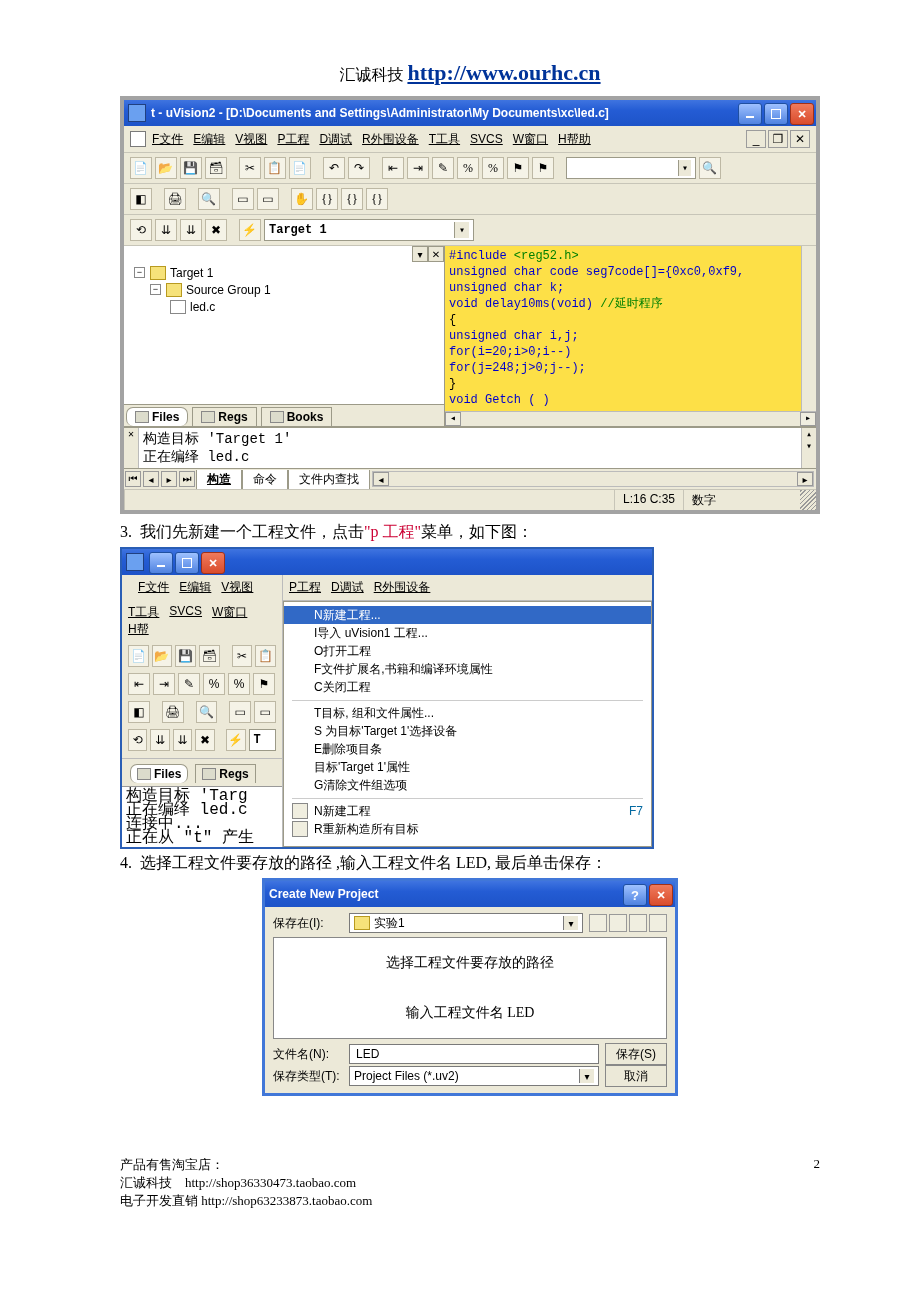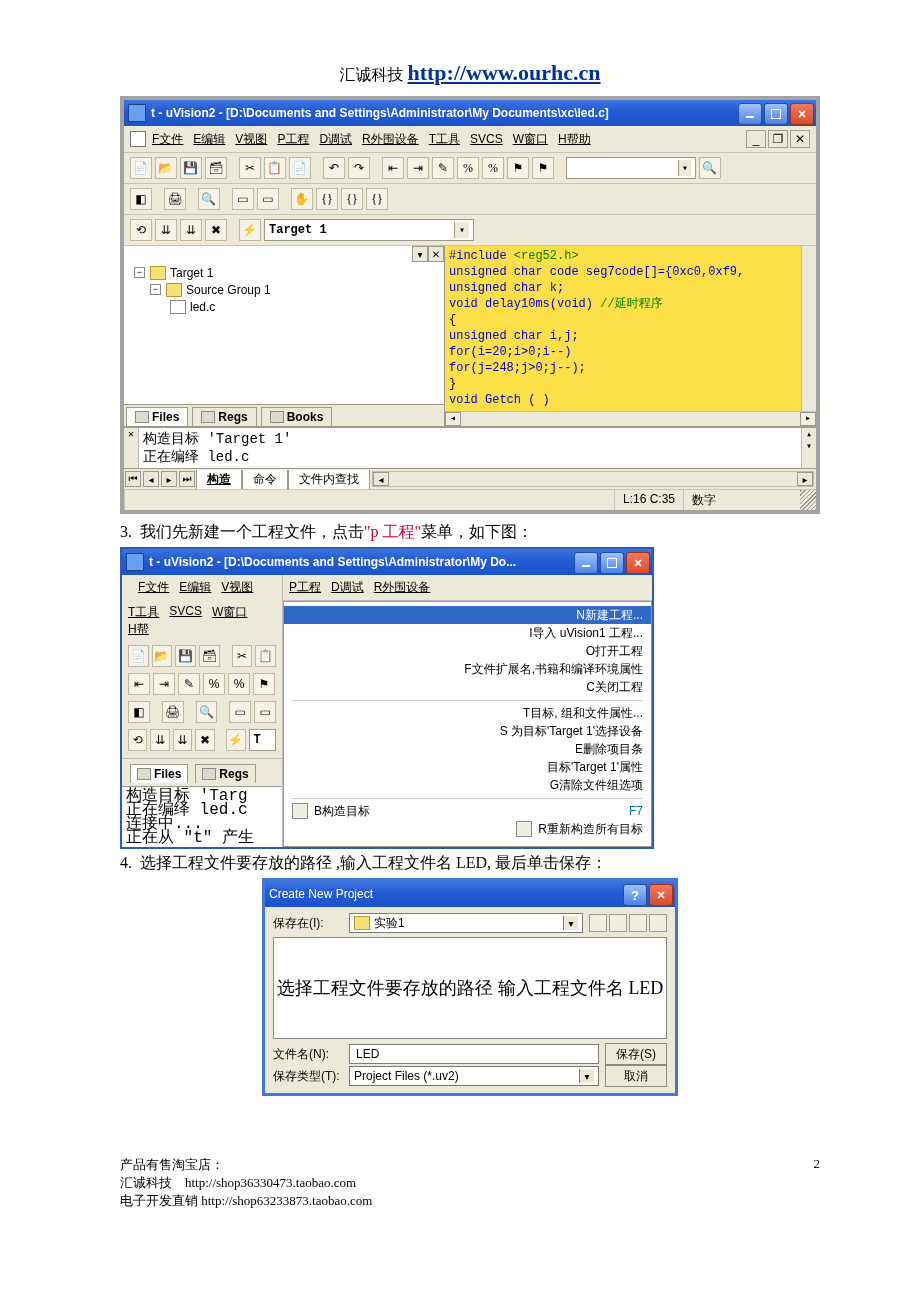--- a/index.html
+++ b/index.html
@@ -61,21 +61,21 @@
     display:flex; align-items:center; justify-content:center; font-size:9px; line-height:9px;}
   .tree-icon { width:14px; height:12px; background:#f6e27a; border:1px solid #b89a20; margin-right:4px;}
   .tree-icon.file { background:#fff; border:1px solid #888;}
   .tree-row.indent1 { padding-left:16px; }
   .tree-row.indent2 { padding-left:36px; }
   .tree-tabs { position:absolute; bottom:0; left:0; right:0; display:flex; background:#ece9d8;
     border-top:1px solid #9c9a88; }
   .tree-tab { border:1px solid #9c9a88; border-bottom:none; background:#ece9d8;
     padding:2px 8px; margin:2px 2px 0 2px; font-weight:bold; display:flex; align-items:center; gap:3px;}
   .tree-tab .ti { width:12px; height:10px; background:#dcdccc; border:1px solid #888;}
-  .tree-tab.active { background:#fff; }
+  .tree-tab.active { background:#fff;border-radius:7px; }
 
   .code-pane { flex:1; background:#fde047; font-family:"Courier New",monospace; font-size:12px;
     color:#000; padding:2px 4px; position:relative; overflow:hidden; line-height:16px;}
   .code-pane .kw { color:#0000cc; }
   .code-pane .str { color:#008000; }
   .code-pane .com { color:#008000; }
   .code-pane .sb-v { position:absolute; right:0; top:0; bottom:14px; width:14px; background:#ece9d8; border-left:1px solid #bbb;}
   .code-pane .sb-h { position:absolute; left:0; right:0; bottom:0; height:14px; background:#ece9d8; border-top:1px solid #bbb;
     display:flex; align-items:center;}
   .code-pane .sb-h .ab { width:14px; height:12px; border:1px solid #999; background:#f0eee0;
@@ -105,21 +105,21 @@
   .statusbar .cell { border-left:1px solid #c7c5b8; padding:2px 8px; }
   .statusbar .grow { flex:1; }
   .statusbar .grip { width:16px; background:repeating-linear-gradient(-45deg,#999 0 1px,transparent 1px 3px);}
 
   
   .win2 { width:530px; border:2px solid #2a5eb5; background:#ece9d8; margin:2px 0 2px 0;}
   .win2 .workspace2 { display:flex; }
   .win2 .left2 { width:160px; background:#ece9d8; border-right:1px solid #bbb;}
   .win2 .menu-open { flex:1; background:#fff; border:1px solid #9c9a88;
     font-family:Tahoma,Arial,sans-serif; font-size:12px; padding:4px 0; }
-  .menu-row { display:flex; align-items:center; height:18px; padding:0 8px;justify-content:flex-end; }
+  .menu-row { display:flex; align-items:center; height:18px; padding:0 8px; }
   .menu-row.hl { background:#3169c6; color:#fff; }
   .menu-row.sep { height:8px; }
   .menu-row.sep::before { content:""; display:block; flex:1; border-top:1px solid #ccc; }
   .menu-row .mi-icon { width:14px; height:14px; border:1px solid #888; background:#f0eee0; margin-right:6px;}
   .menu-row .mi-blank { width:16px; margin-right:6px;}
   .menu-row .mi-shortcut { margin-left:auto; color:#0369a1;}
   .win2 .menubar2 { font-family:Tahoma,Arial,sans-serif; font-size:12px; padding:4px 6px;
     display:flex; flex-wrap:wrap; gap:0 10px;}
   .win2 .menubar2 .mitem { text-decoration:underline; cursor:default;}
   .win2 .toolbars2 { font-family:Arial; font-size:12px; }
@@ -138,22 +138,22 @@
   .dlg .row { display:flex; align-items:center; margin:0 0; gap:6px;}
   .dlg .label { width:70px; }
   .dlg .cb { flex:1; border:1px solid #7a7a7a; background:#fff; height:18px;
     display:flex; align-items:center; padding:0 4px;}
   .dlg .cb .fold { width:14px; height:12px; background:#f6e27a; border:1px solid #b89a20; margin-right:4px;}
   .dlg .cb .arrow { margin-left:auto; width:14px; height:14px; background:#ece9d8;
     border-left:1px solid #7a7a7a; display:flex;align-items:center;justify-content:center;font-size:10px;}
   .dlg .nav-icons { display:flex; gap:2px; }
   .dlg .nav-icons div{ width:16px; height:16px; border:1px solid #999; background:#f0eee0;}
   .dlg .filearea { height:100px; border:1px solid #888; background:#fff; margin:4px 0;
-    display:flex; flex-direction:row; align-items:center; justify-content:space-around;
-    font-family:"SimSun",serif; font-size:18px; }
+    display:flex; flex-direction:column; align-items:center; justify-content:space-around;
+    font-family:"SimSun",serif; font-size:14px; }
   .dlg .btn { width:60px; height:20px; border:1px solid #888; background:#ece9d8;
     display:flex; align-items:center; justify-content:center;}
   .dlg input[type=text]{border:none;outline:none;width:100%;background:transparent;font:inherit;}
 
   .footer { margin-top:60px; font-size:13px; display:flex; justify-content:space-between;}
   .footer .bl div { line-height:18px; }
 </style>
 </head>
 <body>
 
@@ -344,21 +344,20 @@
   </div>
 
   <div class="step">
     <span>3.</span>
     &nbsp;<span>我们先新建一个工程文件，点击</span><span class="hl">"p 工程"</span><span>菜单，如下图：</span>
   </div>
 
   <div class="win2">
     <div class="titlebar">
       <div class="appicon"></div>
-      <span class="title">t  - uVision2 - [D:\Documents and Settings\Administrator\My Do...</span>
       <div class="tb-btns">
         <div class="tb-btn min"></div>
         <div class="tb-btn max"></div>
         <div class="tb-btn close"></div>
       </div>
     </div>
 
     <div class="workspace2">
       <div class="left2">
         <div class="menubar2">
@@ -473,40 +472,40 @@
             <span class="mi-blank"></span>
               <span>目标'Target 1'属性</span>
           </div>
           <div class="menu-row">
             <span class="mi-blank"></span>
               <span>G清除文件组选项</span>
           </div>
           <div class="menu-row sep"></div>
           <div class="menu-row">
             <span class="mi-icon"></span>
-            <span>B构造目标</span>
+            <span>N新建工程</span>
             <span class="mi-shortcut">F7</span>
           </div>
           <div class="menu-row">
             <span class="mi-icon"></span>
             <span>R重新构造所有目标</span>
           </div>
         </div>
       </div>
     </div>
   </div>
 
   <div class="step">
     <span>4.</span>
     &nbsp;<span>选择工程文件要存放的路径 ,输入工程文件名 LED, 最后单击保存：</span>
   </div>
 
   <div class="dlg">
     <div class="titlebar">
-      <span class="title" style="font-weight:normal;color:#fff">Create New Project</span>
+      <span class="title" style="font-weight:bold;color:#fff">Create New Project</span>
       <div class="tb-btns">
         <div class="tb-btn">?</div>
         <div class="tb-btn close"></div>
       </div>
     </div>
     <div class="body">
       <div class="row">
         <span class="label">保存在(I):</span>
         <div class="cb">
           <div class="fold"></div>

